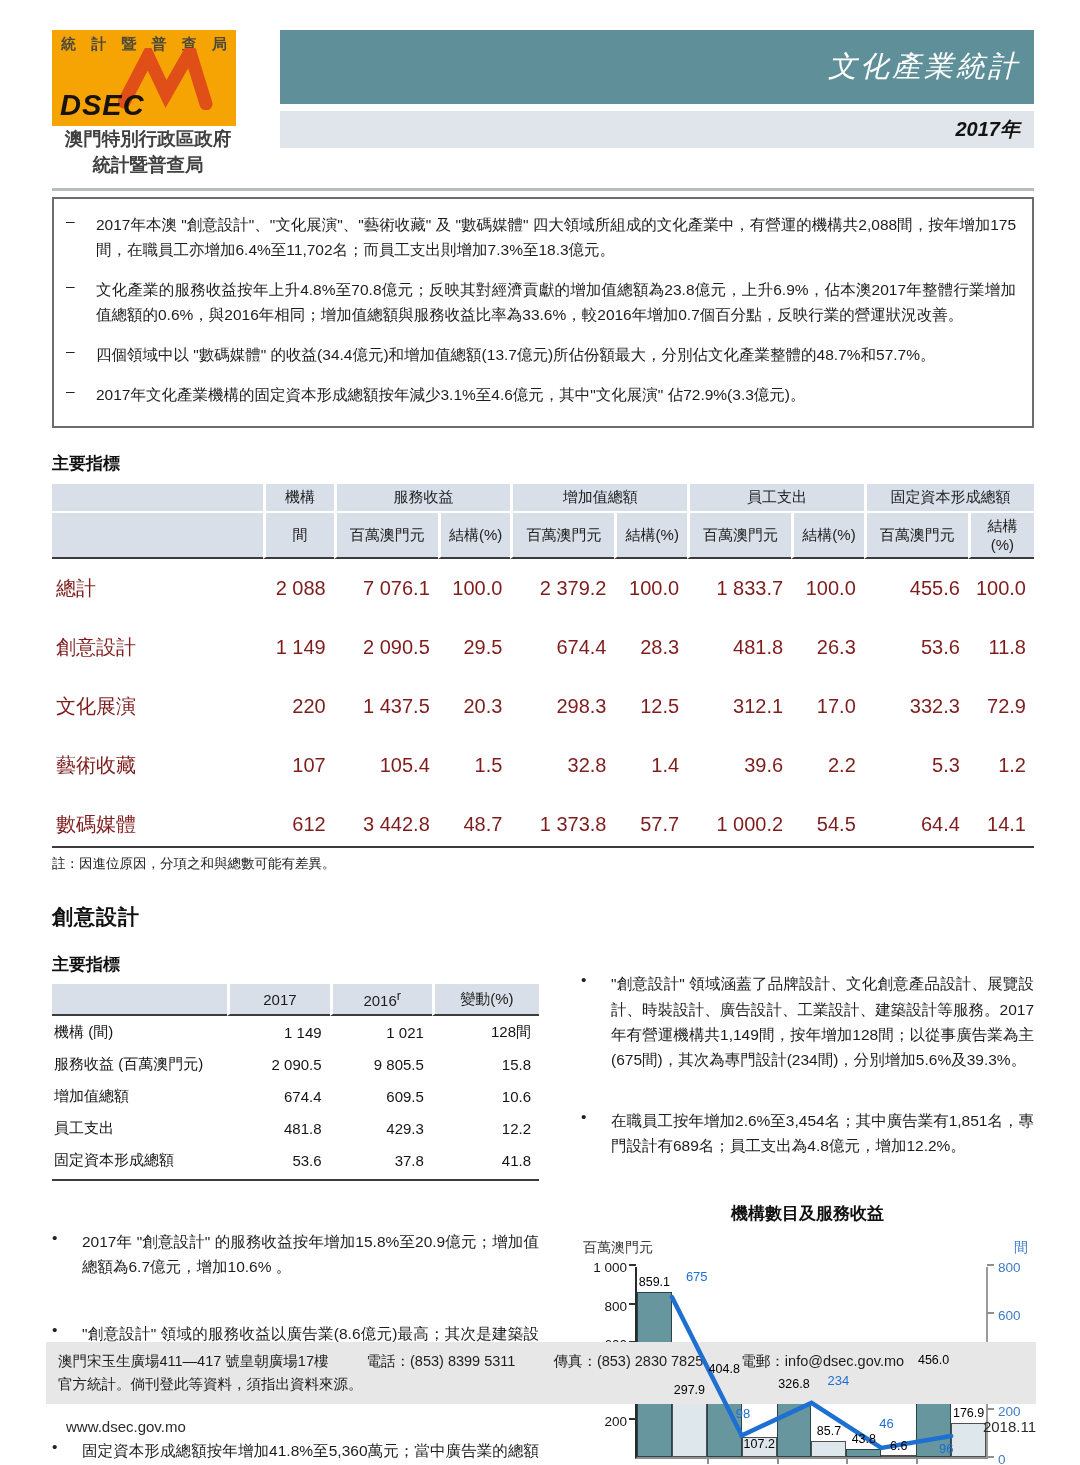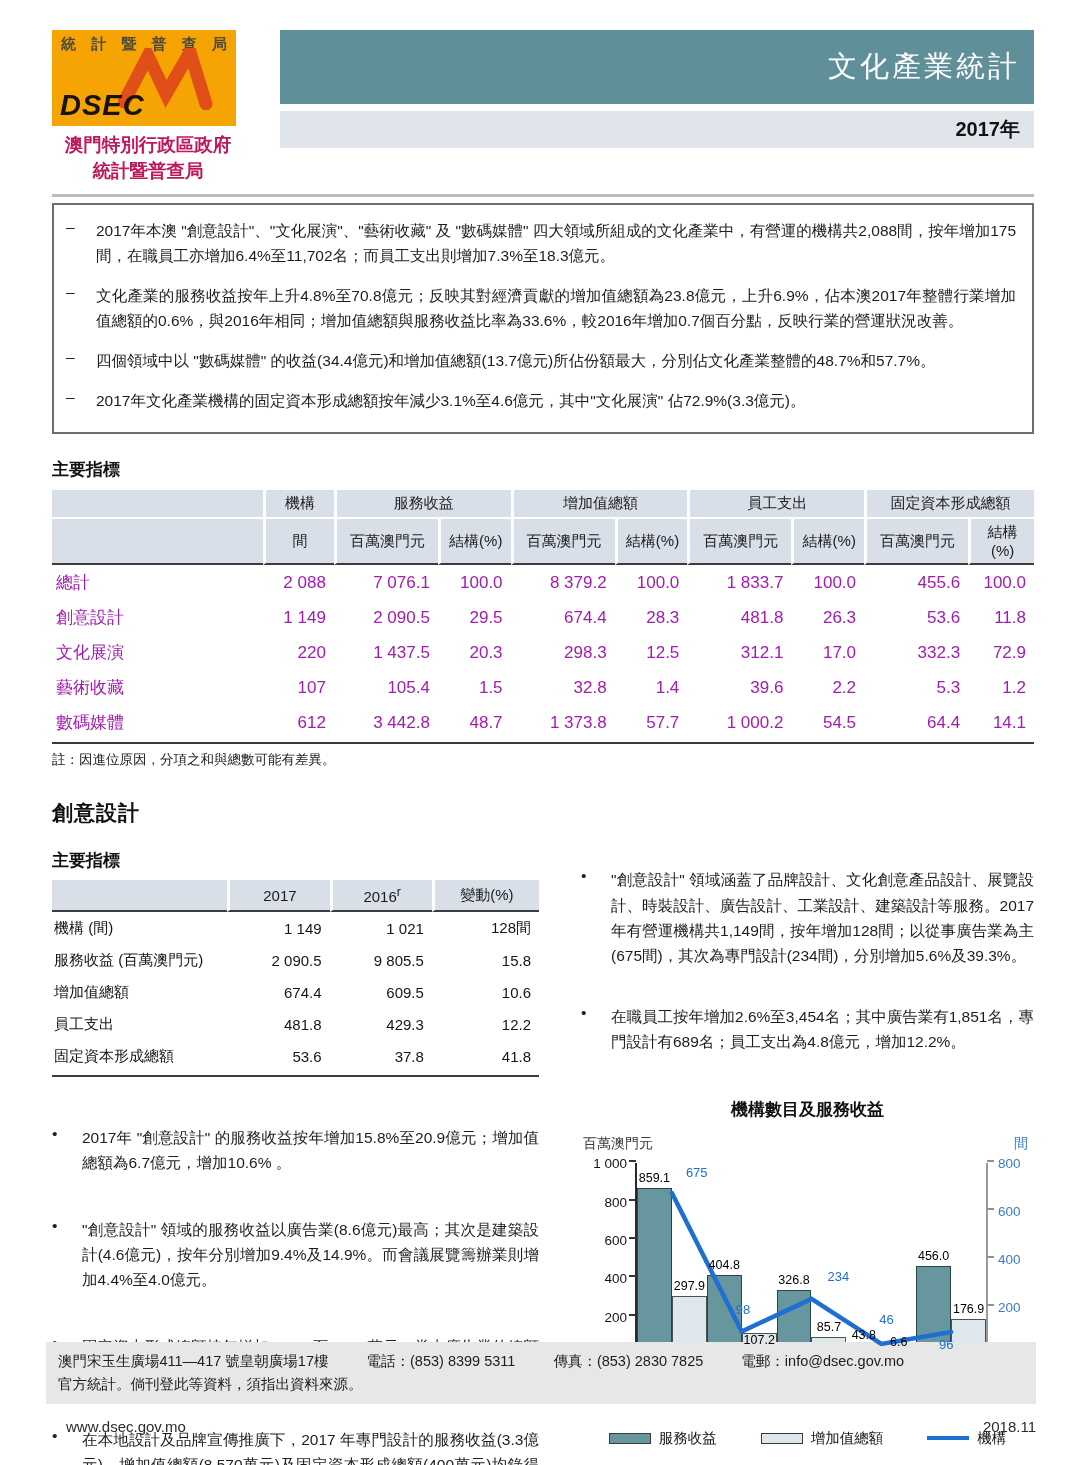--- a/index.html
+++ b/index.html
@@ -7,22 +7,22 @@
   body { font-family:"Liberation Sans","DejaVu Sans",sans-serif; color:#1c1c1c; width:1080px; }
   .page { position:relative; width:1080px; height:1465px; padding:30px 46px 120px 52px; overflow:hidden; }
 
   
   .header { display:flex; align-items:flex-start; }
   .logo-col { width:206px; flex:none; }
   .logo-box { position:relative; width:184px; height:96px; background:#f6a404; padding:5px 9px; overflow:hidden; }
   .logo-top { display:flex; justify-content:space-between; font-weight:bold; font-size:15px; color:#4d4a3a; }
   .logo-acronym { position:absolute; left:8px; bottom:4px; font-size:29px; font-weight:bold; font-style:italic; color:#171310; letter-spacing:1px; }
   .logo-bolt { position:absolute; right:6px; top:18px; }
-  .gov-lines { margin-top:6px; font-weight:bold; font-size:18.5px; line-height:1.4; color:#be185d; text-align:center; width:192px; }
-  .banner-col { flex:1; margin-left:22px; }
+  .gov-lines { margin-top:0; font-weight:bold; font-size:18.5px; line-height:1.4; color:#404040; text-align:center; width:192px; }
+  .banner-col { flex:1; margin-left:22px;font-style:italic; }
   .banner { height:74px; background:#5f9099; display:flex; align-items:center; justify-content:flex-end; padding-right:14px; }
   .banner-title { color:#fdfefe; font-size:29px; letter-spacing:3px; font-weight:500; }
   .year-band { margin-top:7px; height:37px; background:#dfe5eb; display:flex; align-items:center; justify-content:flex-end; padding-right:14px; }
   .year-label { font-size:20px; font-weight:bold; color:#131313; }
   .header-rule { margin-top:10px; border-top:3px solid #b9bcbe; }
 
   
   .summary-box { margin-top:6px; border:2px solid #6d6d6d; padding:13px 16px 4px 12px; }
   .bullet { display:flex; margin-bottom:15px; }
   .bullet .mk { flex:none; width:30px; font-size:15.5px; color:#222; }
@@ -32,21 +32,21 @@
   .h-small { font-size:17px; font-weight:bold; color:#111; }
   .h-big { font-size:21px; font-weight:bold; color:#111; letter-spacing:1px; }
 
   
   table { border-collapse:separate; border-spacing:0; width:100%; }
   .main-table { margin-top:9px; }
   .main-table th { background:#d8dfe9; font-weight:normal; font-size:15px; color:#222; padding:4px 6px; text-align:center; border-left:3px solid #fff; }
   .main-table th.lbl { border-left:none; }
   .main-table .group-row th { border-bottom:2px solid #fff; }
   .main-table .sub-row th { border-bottom:2.5px solid #3c3c3c; }
-  .main-table td { font-size:17px; padding:6px 8px; text-align:right; color:#a21caf; }
+  .main-table td { font-size:20px; padding:16px 8px; text-align:right; color:#7f1d1d; }
   .main-table td.lbl { text-align:left; padding-left:4px; }
   .main-table tbody tr:last-child td { border-bottom:2px solid #3c3c3c; padding-bottom:8px; }
   .tbl-note { margin-top:7px; font-size:13.5px; color:#222; }
 
   
   .two-col { display:flex; margin-top:14px; }
   .col-left { width:487px; flex:none; }
   .col-right { flex:1; margin-left:42px; }
   .mini-table { margin-top:8px; }
   .mini-table th { background:#d8dfe9; font-weight:normal; font-size:15px; padding:5px 8px; text-align:center; border-left:3px solid #fff; border-bottom:2.5px solid #3c3c3c; }
@@ -186,21 +186,21 @@
         <th>百萬澳門元</th>
         <th>結構(%)</th>
       </tr>
     </thead>
     <tbody id="main-tbody">
         <tr>
           <td class="lbl">總計</td>
           <td>2 088</td>
           <td>7 076.1</td>
           <td>100.0</td>
-          <td>8 379.2</td>
+          <td>2 379.2</td>
           <td>100.0</td>
           <td>1 833.7</td>
           <td>100.0</td>
           <td>455.6</td>
           <td>100.0</td>
         </tr>
         <tr>
           <td class="lbl">創意設計</td>
           <td>1 149</td>
           <td>2 090.5</td>

